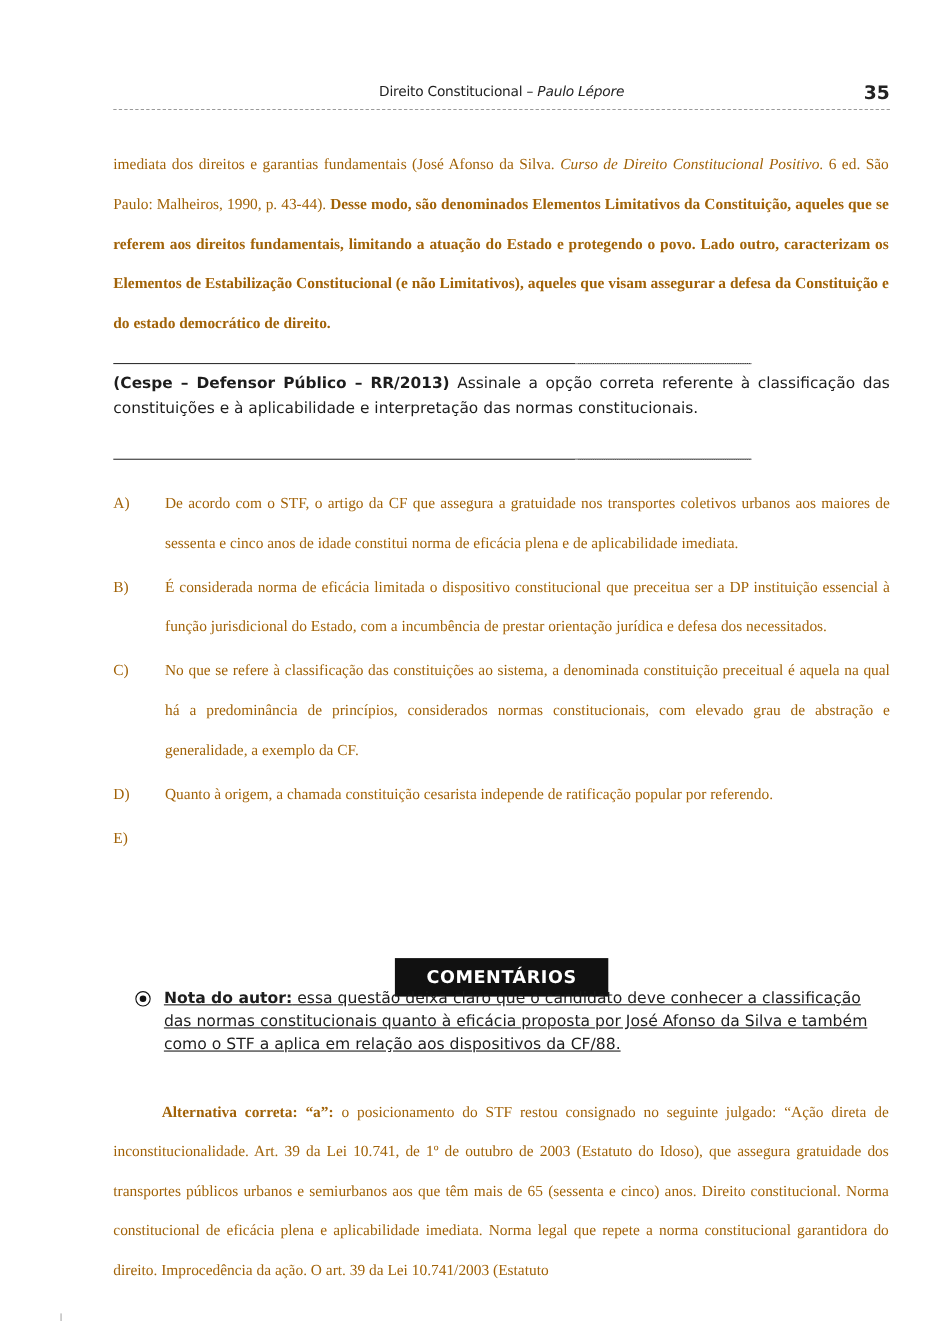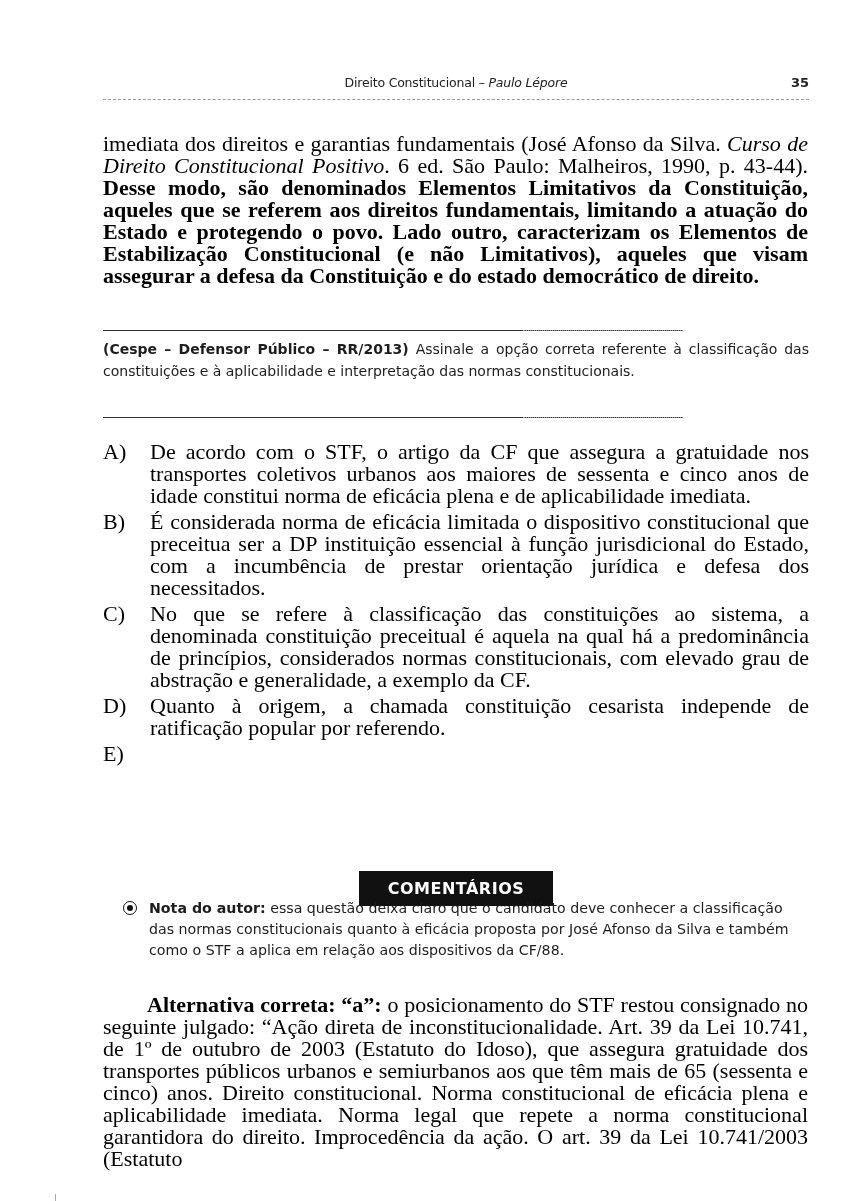--- a/index.html
+++ b/index.html
@@ -4,25 +4,25 @@
 <style>
   html, body { margin: 0; padding: 0; background: #ffffff; }
   body { width: 842px; height: 1201px; position: relative; overflow: hidden; color: #1a1a1a; }
   .page { position: absolute; left: 0; top: 0; width: 840px; height: 1201px; margin-top: 44px; }
 
   .running-head { position: absolute; left: 103px; top: 28px; width: 706px; height: 26px; }
   .running-title { position: absolute; left: 0; right: 0; top: 3px; text-align: center;
     font-family: "DejaVu Sans", sans-serif; font-size: 12.5px; color: #222; letter-spacing: -0.2px; }
   .running-title .author { font-style: italic; }
   .page-number { position: absolute; right: 0; top: 3px; font-family: "DejaVu Sans", sans-serif;
-    font-size: 13px; font-weight: bold; color: #222; }
+    font-size: 17px; font-weight: bold; color: #222; }
   .head-rule { position: absolute; left: 103px; top: 55px; width: 706px; height: 0;
     border-top: 1px dashed #9a9a9a; }
 
-  .serif { font-family: "Liberation Serif", serif; font-size: 22px; line-height: 22px; color: #000000; }
+  .serif { font-family: "Liberation Serif", serif; font-size: 14px; line-height: 36px; color: #a16207; }
   .block { position: absolute; left: 103px; width: 705px; text-align: justify; }
   .intro { top: 89px; }
   .intro .it { font-style: italic; }
   .intro .b { font-weight: bold; }
 
   .q-rule { position: absolute; left: 103px; width: 580px; height: 0; border-top: 1.5px solid #333; }
   .q-rule::after { content: ""; position: absolute; left: 420px; top: -1px; width: 160px; border-top: 1px dotted #999; }
   .q-rule.top { top: 286px; }
   .q-rule.bottom { top: 373px; }
 
@@ -37,21 +37,21 @@
   .comment-badge { position: absolute; left: 359px; top: 827px; width: 194px; height: 35px;
     background: #111; color: #fff; font-family: "DejaVu Sans", sans-serif; font-weight: bold;
     font-size: 16px; letter-spacing: 0.5px; text-align: center; line-height: 35px; }
 
   .note { position: absolute; left: 123px; top: 854px; width: 685px;
     font-family: "DejaVu Sans", sans-serif; font-size: 14.2px; line-height: 21px; color: #1d1d1d; }
   .note .bullet { position: absolute; left: 0; top: 3px; width: 12px; height: 12px;
     border: 1.8px solid #111; border-radius: 50%; }
   .note .bullet::after { content: ""; position: absolute; left: 3px; top: 3px; width: 6px; height: 6px;
     background: #111; border-radius: 50%; }
-  .note .text { padding-left: 26px; display: block; }
+  .note .text { padding-left: 26px; display: block; text-decoration: underline; }
   .note .label { font-weight: bold; }
 
   .answer { top: 950px; text-indent: 44px; }
   .answer .b { font-weight: bold; }
 
   .margin-mark { position: absolute; width: 1px; background: #aaa; }
 </style>
 </head>
 <body>
 

